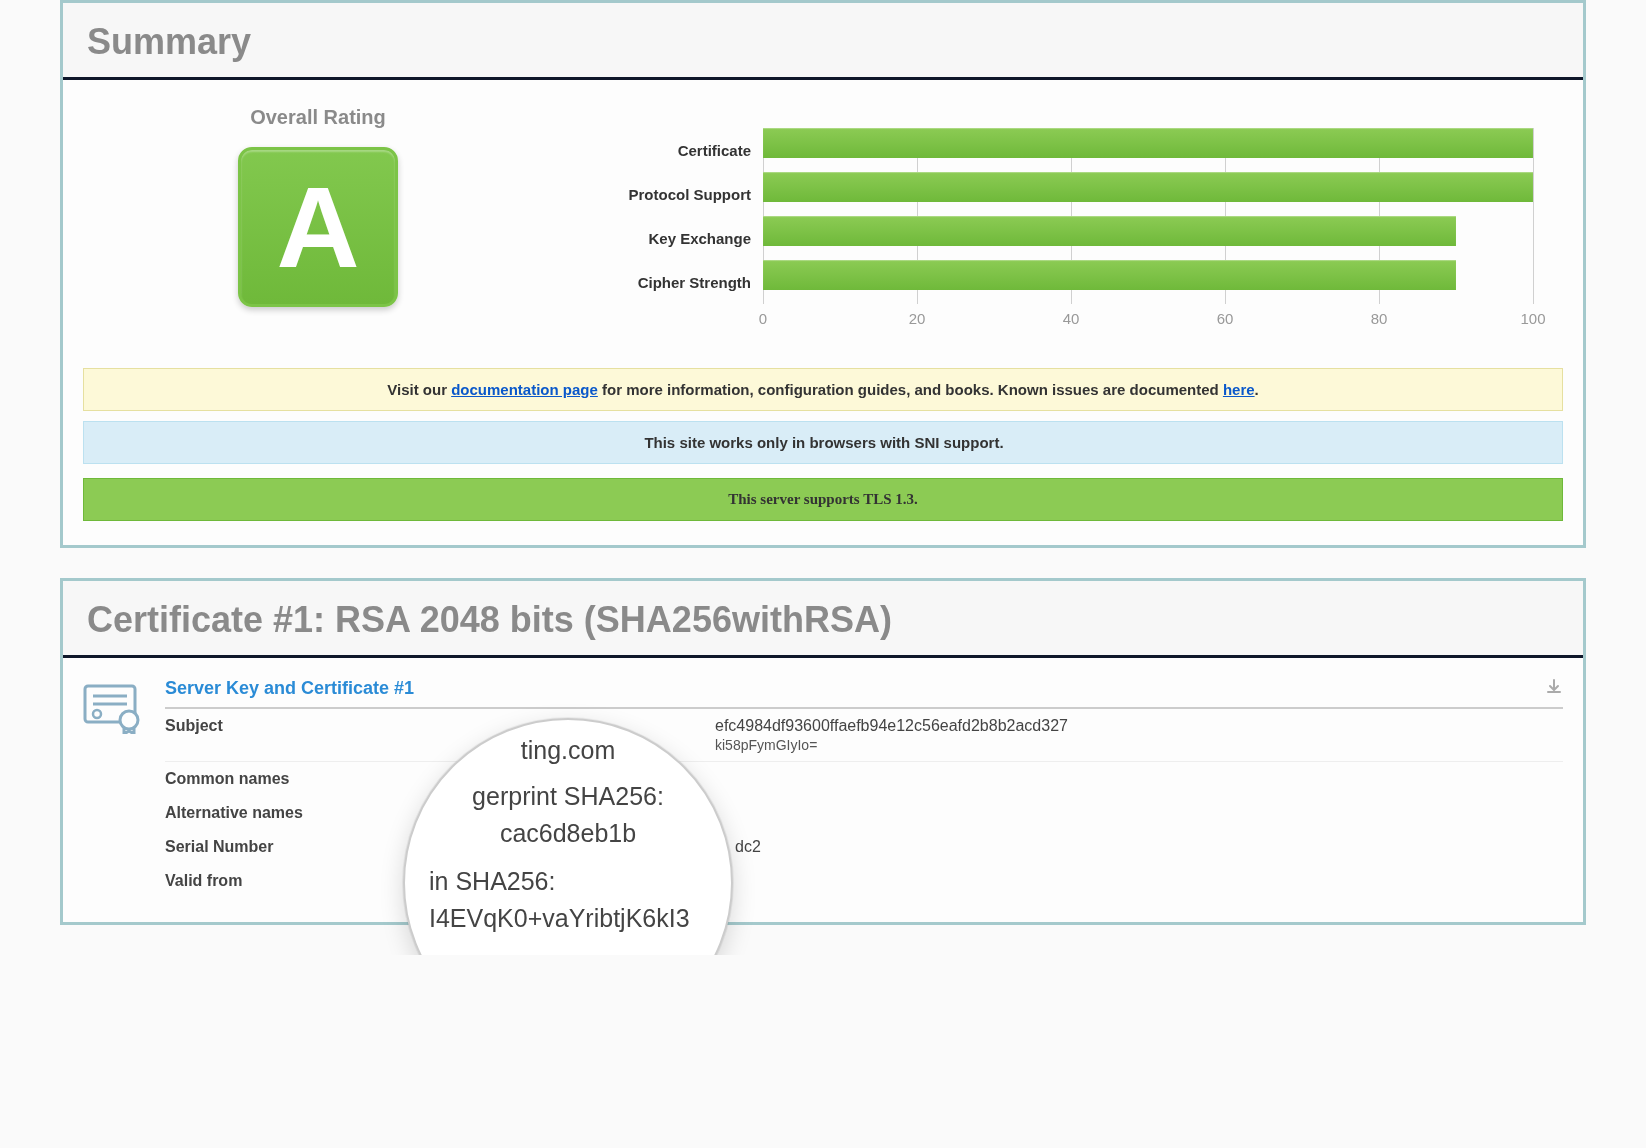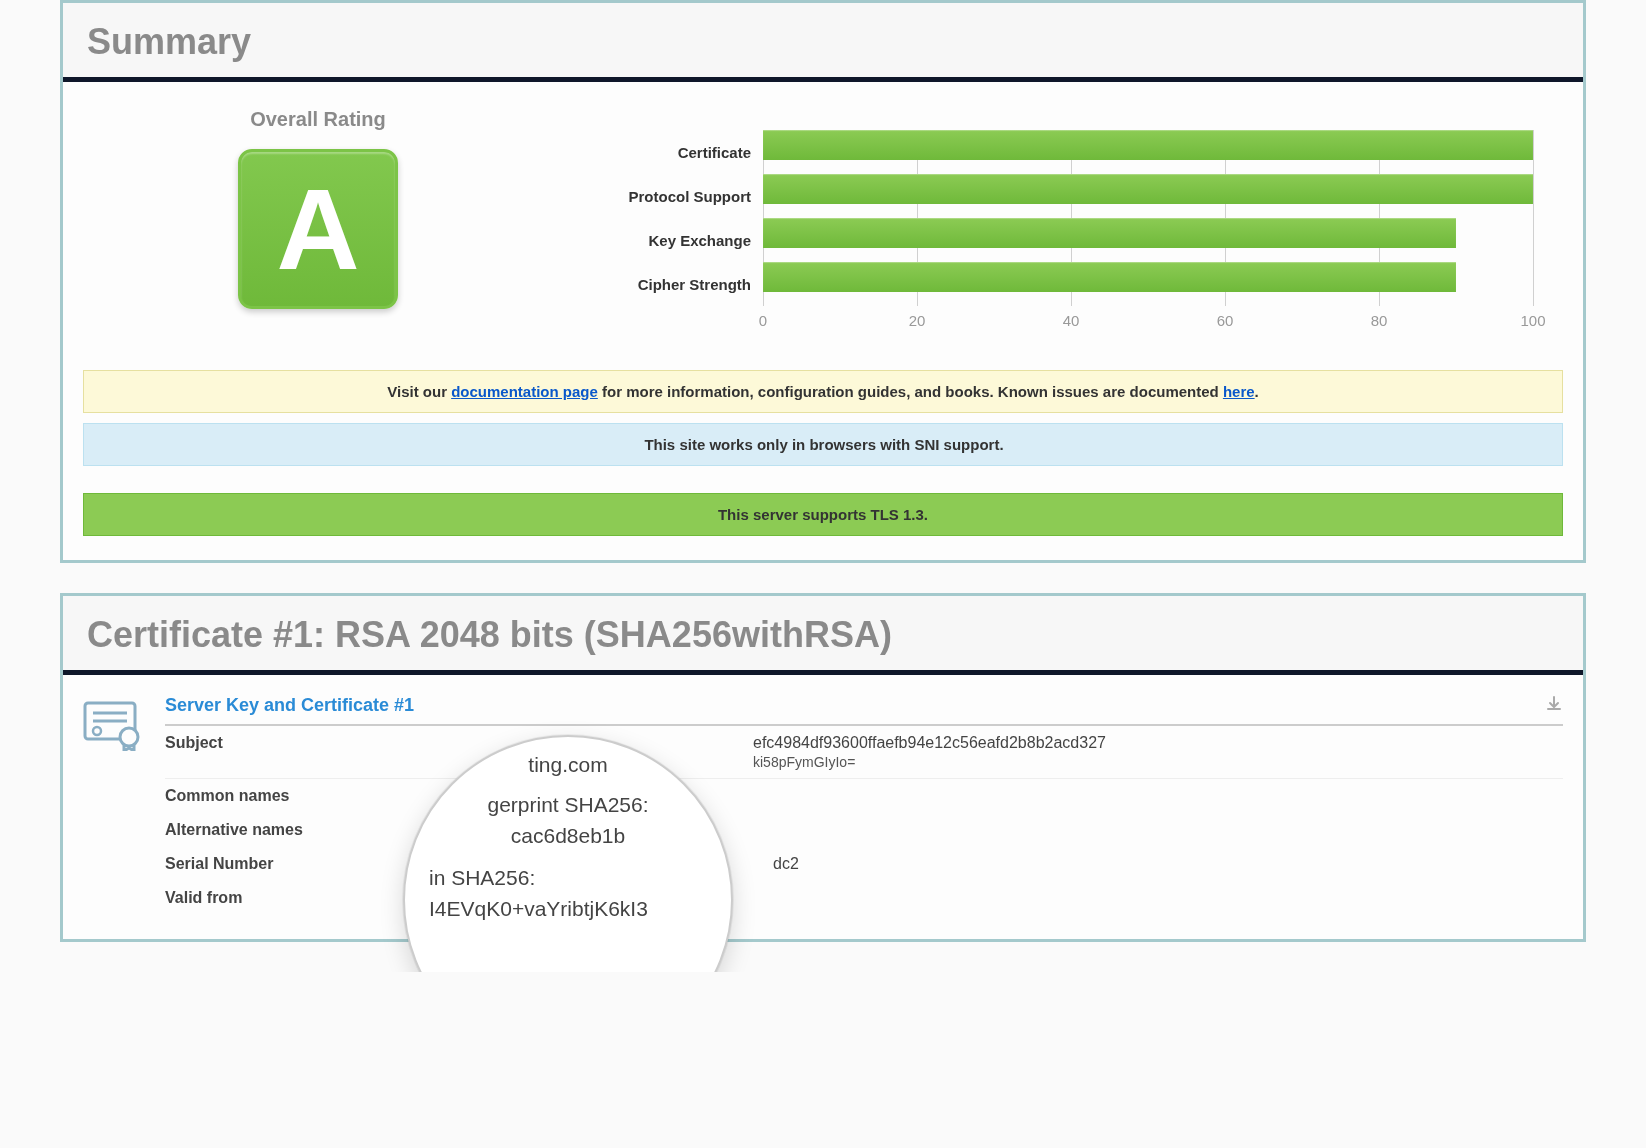--- a/index.html
+++ b/index.html
@@ -12,21 +12,21 @@
     border: 3px solid #a4c9cc;
     background: #f7f7f7;
     margin-bottom: 30px;
     padding: 0;
   }
   .panel-heading {
     font-size: 36px;
     font-weight: 700;
     color: #8a8a8a;
     padding: 18px 24px 14px;
-    border-bottom: 5px solid #0f172a;
+    border-bottom: 3px solid #0f172a;
     background: #f7f7f7;
   }
   .panel-body {
     padding: 20px 20px 24px;
     background: #fdfdfd;
   }
   .summary-row {
     display: flex;
     align-items: flex-start;
     gap: 30px;
@@ -118,60 +118,60 @@
     padding: 12px 16px;
     font-size: 15px;
     font-weight: 700;
     text-align: center;
     border: 1px solid;
     color: #333;
   }
   .notice a { color: #0a58ca; text-decoration: underline; }
   .notice-yellow { background: #fdf9d8; border-color: #e6e0a0; }
   .notice-blue   { background: #d9edf7; border-color: #bce1f0; margin-top:10px;padding-left:18px;}
-  .notice-green  { background: #8ccb54; border-color: #6fb93a; margin-top:27px;}
+  .notice-green  { background: #8ccb54; border-color: #6fb93a; margin-top:14px;font-family:Liberation Serif, serif;}
 
   
   .cert-body { padding: 20px 20px 24px; background:#fdfdfd; position:relative; }
   .cert-top {
     display:flex; align-items:flex-start; gap:18px;
   }
   .cert-icon {
     flex:0 0 auto; margin-top:4px;
   }
   .cert-main { flex:1; }
   .cert-section-title {
     color:#2a8bd6; font-weight:700; font-size:18px; padding-bottom:6px;
     border-bottom:2px solid #ccc; display:flex; justify-content:space-between; align-items:flex-start;
   }
   .dl-icon { color:#aaa; }
   .cert-row {
     display:flex; align-items:flex-start; padding:8px 0;
-    border-bottom:1px solid #eee; font-size:16px;gap:38px;
+    border-bottom:1px solid #eee; font-size:16px;
   }
   .cert-row.no-border { border-bottom: none; align-items: center; }
   .cert-key { flex:0 0 250px; font-weight:700; color:#444; }
   .cert-val { flex:1; color:#444; word-break:break-all; }
   .cert-val-sub { font-size:14px; color:#555; margin-top:2px;}
 
   
   .magnifier {
     position:absolute;
     width: 330px; height:330px;
     border-radius:50%;
     border:2px solid #ccc;
     background:#fff;
     box-shadow: 0 0 0 1px rgba(0,0,0,0.05), 0 8px 24px rgba(0,0,0,0.15);
     overflow:hidden;
     top: 60px;
     left: 340px;
   }
   .mag-content {
     padding: 18px 24px;
-    font-size:21px;
+    font-size:25px;
     color:#444;
     line-height:1.5;
   }
   .mag-hl { background:#bcd7f5; }
   .cut-top { margin-top:-6px; }
 </style>
 </head>
 <body>
 
 <div class="panel">

